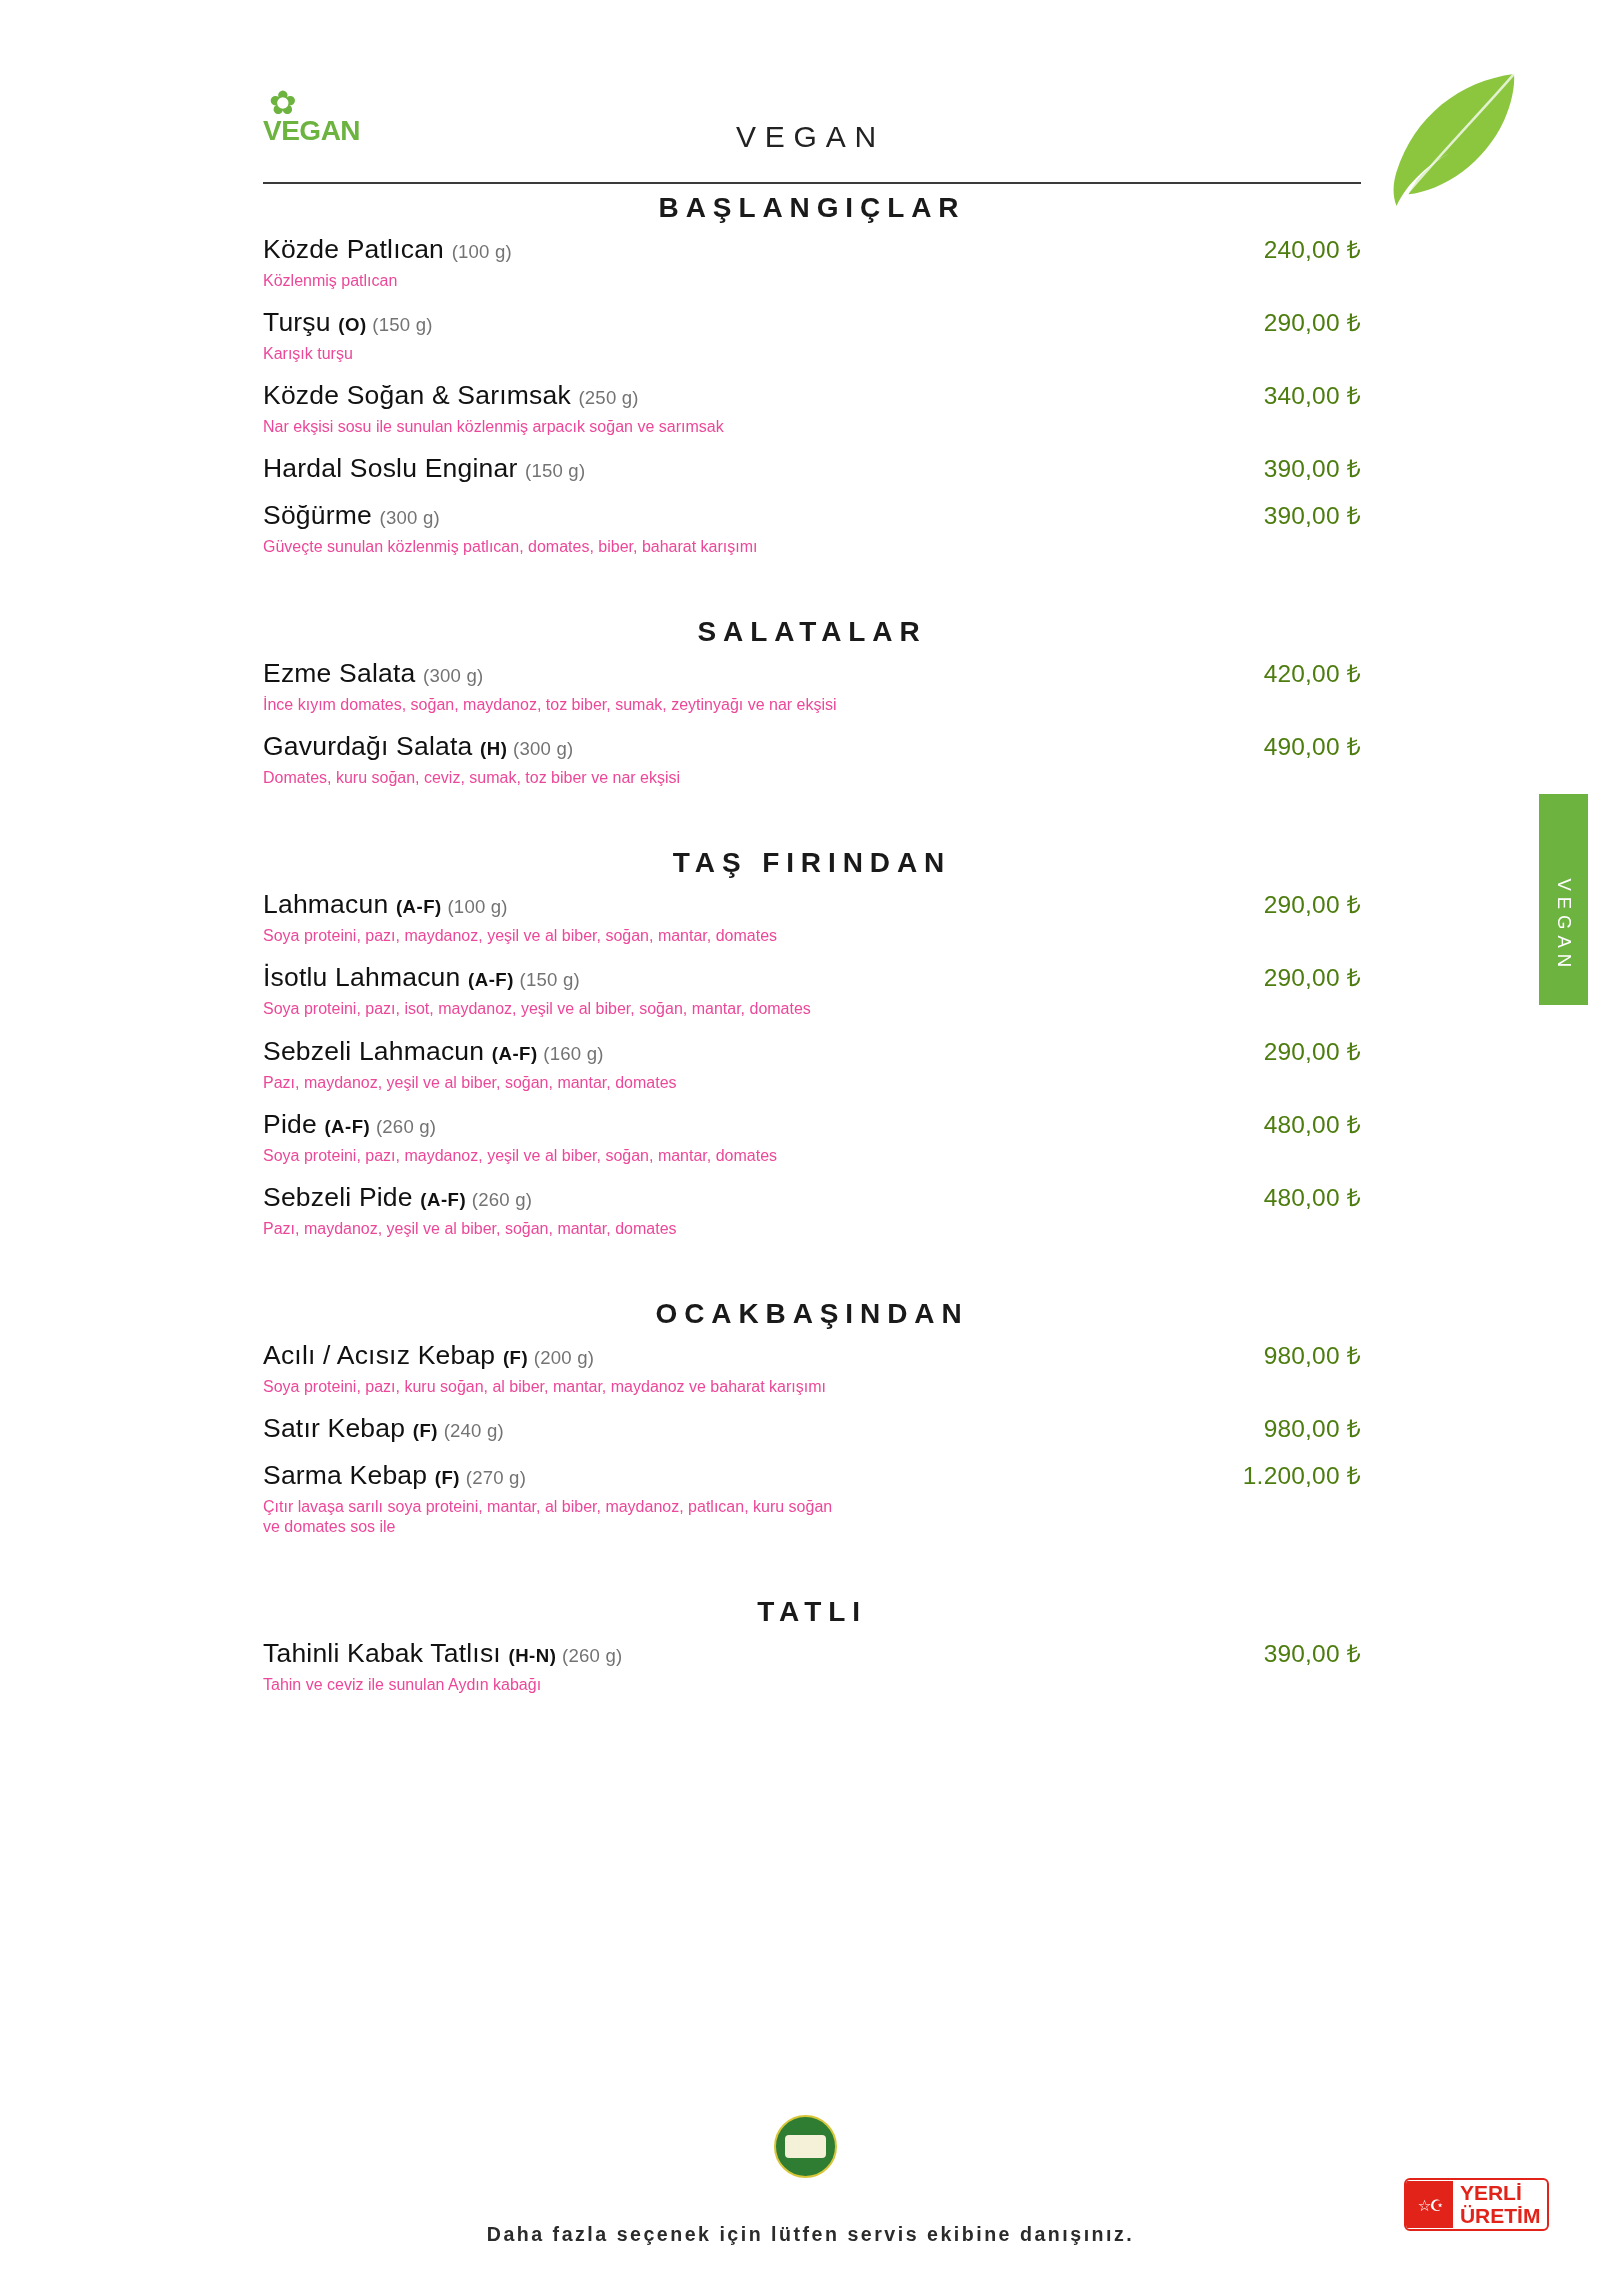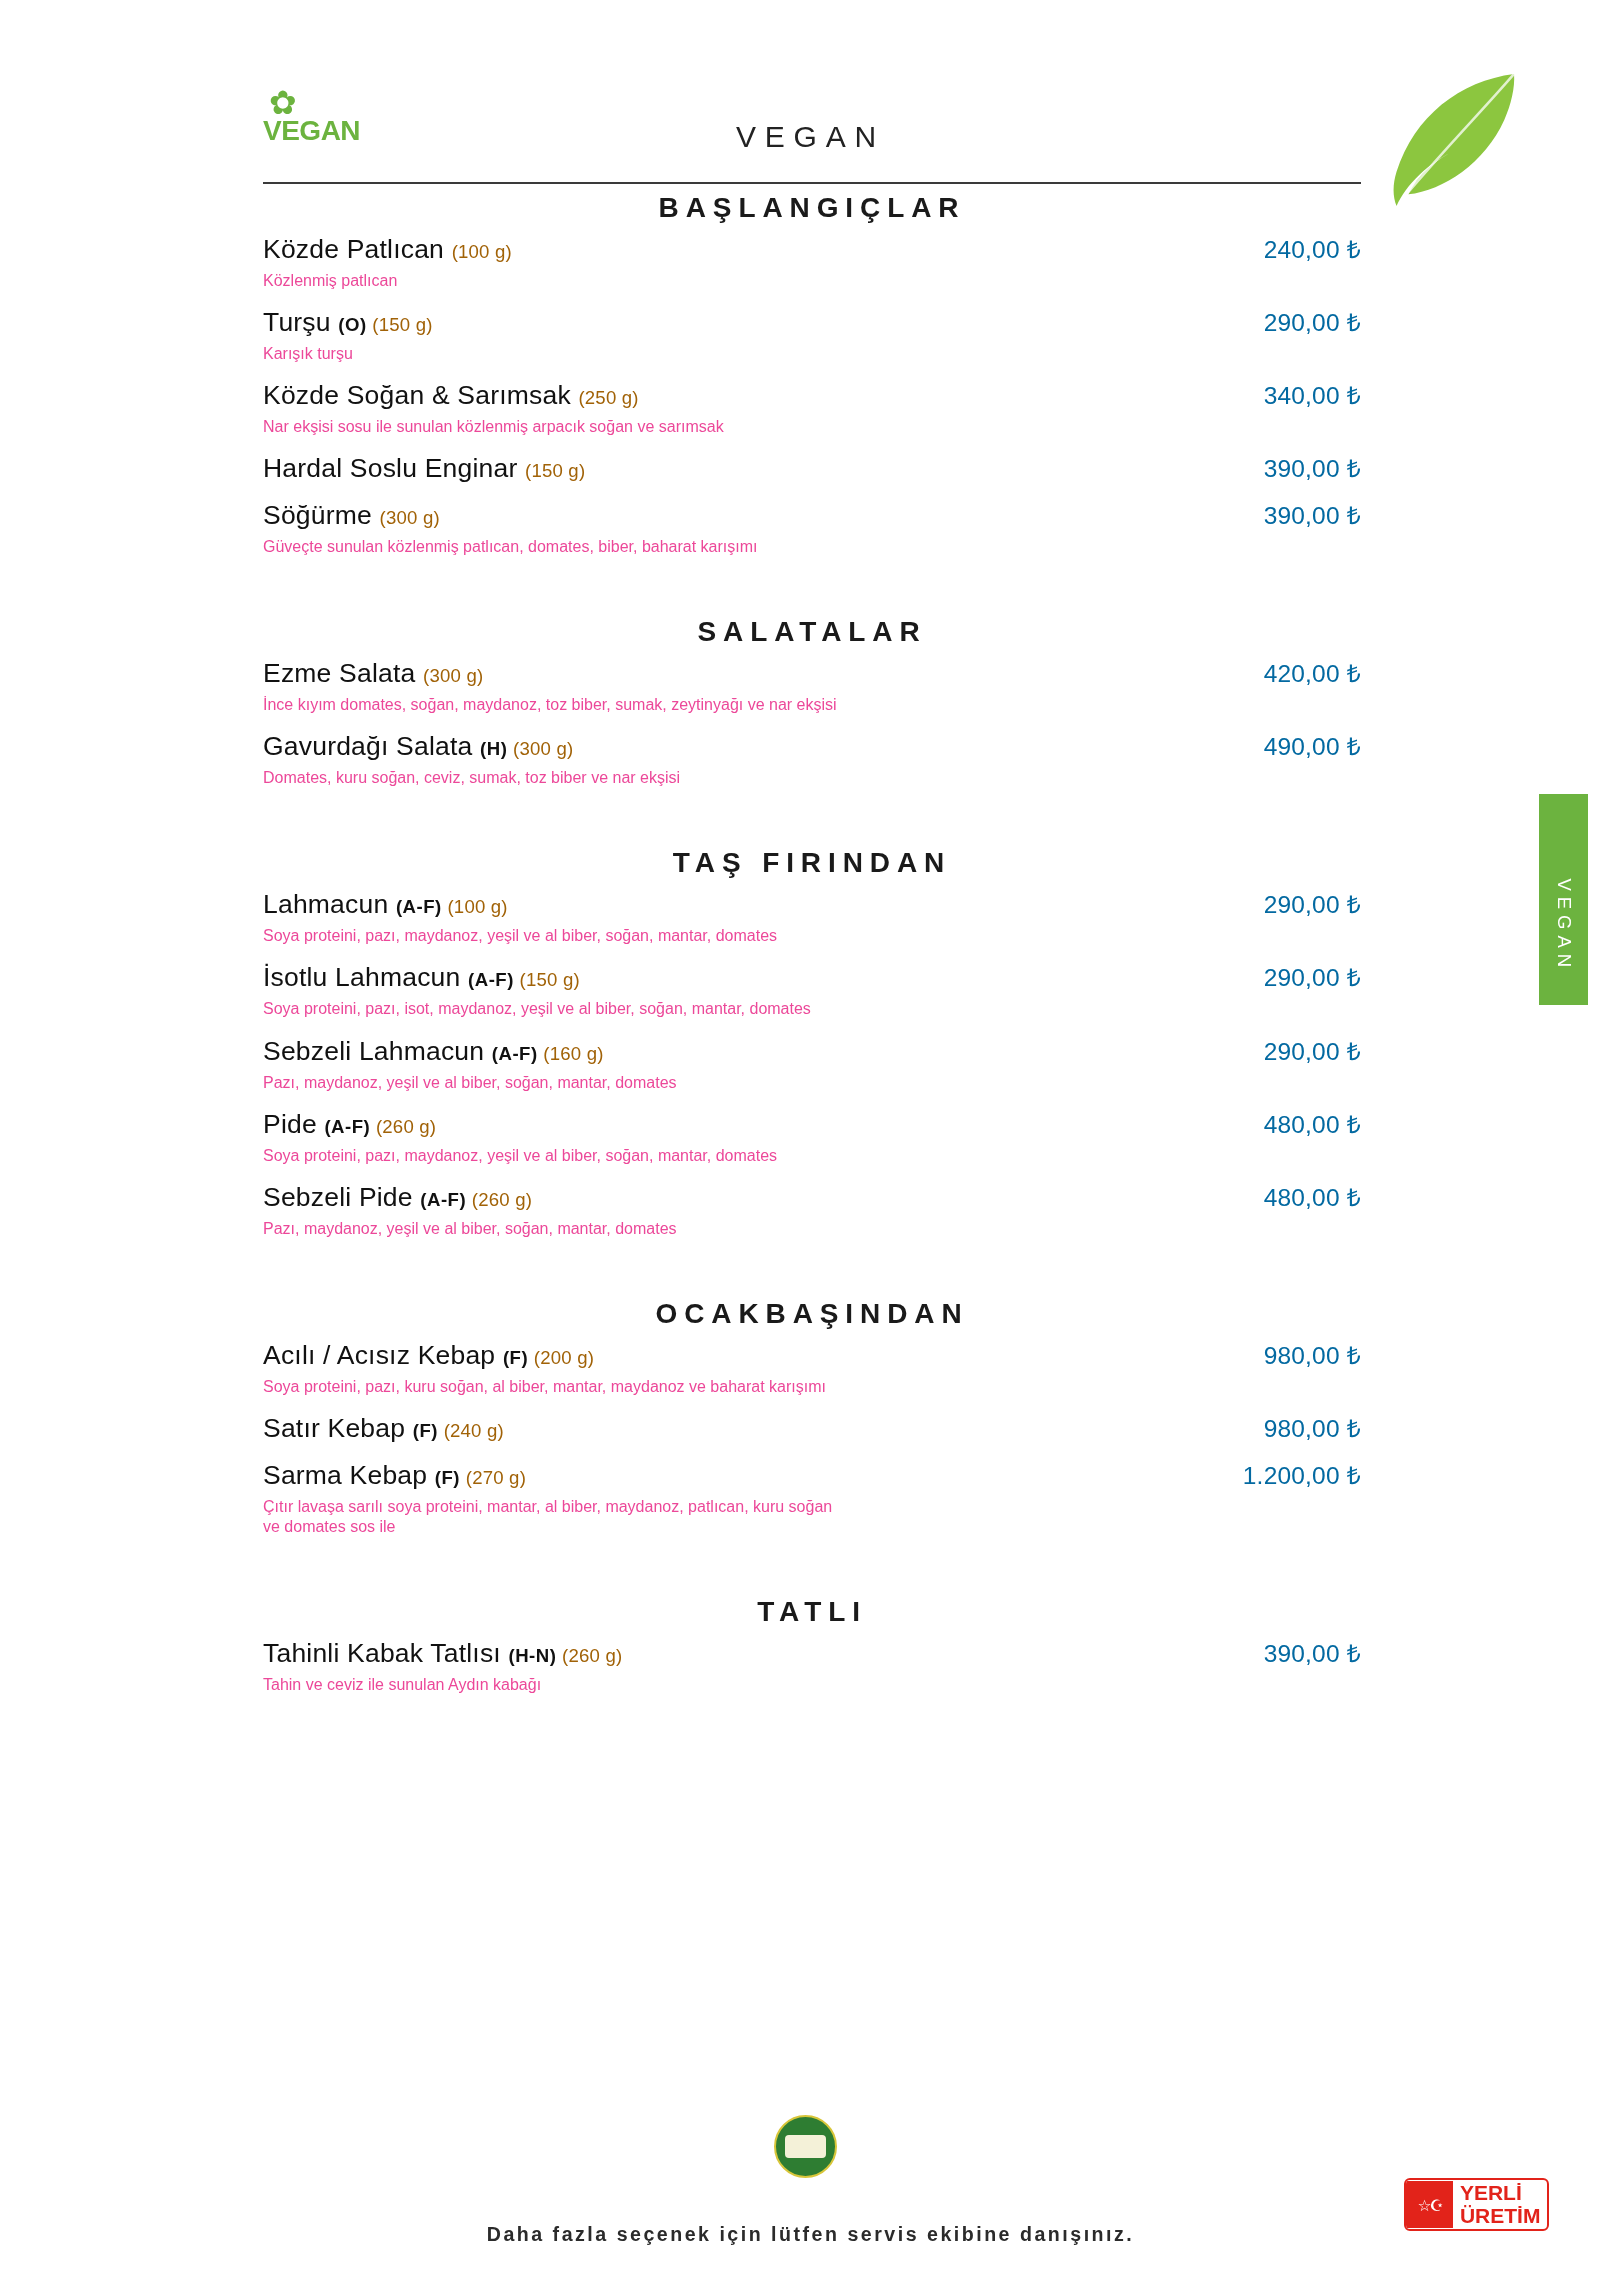--- a/index.html
+++ b/index.html
@@ -131,26 +131,26 @@
     letter-spacing: 0.2px;
     white-space: nowrap;
   }
   .item-name .code {
     font-size: 18.6px;
     font-weight: bold;
     letter-spacing: 0.5px;
   }
   .item-name .grams {
     font-size: 18.6px;
-    color: #a16207;
+    color: #737373;
     font-weight: 400;
   }
   .item-price {
     font-size: 24.5px;
-    color: #0369a1;
+    color: #4d7c0f;
     white-space: nowrap;
     letter-spacing: 0.2px;
   }
   .item-desc {
     font-size: 16px;
     color: #ec4899;
     margin-top: 6px;
     line-height: 1.28;
     max-width: 980px;
   }

